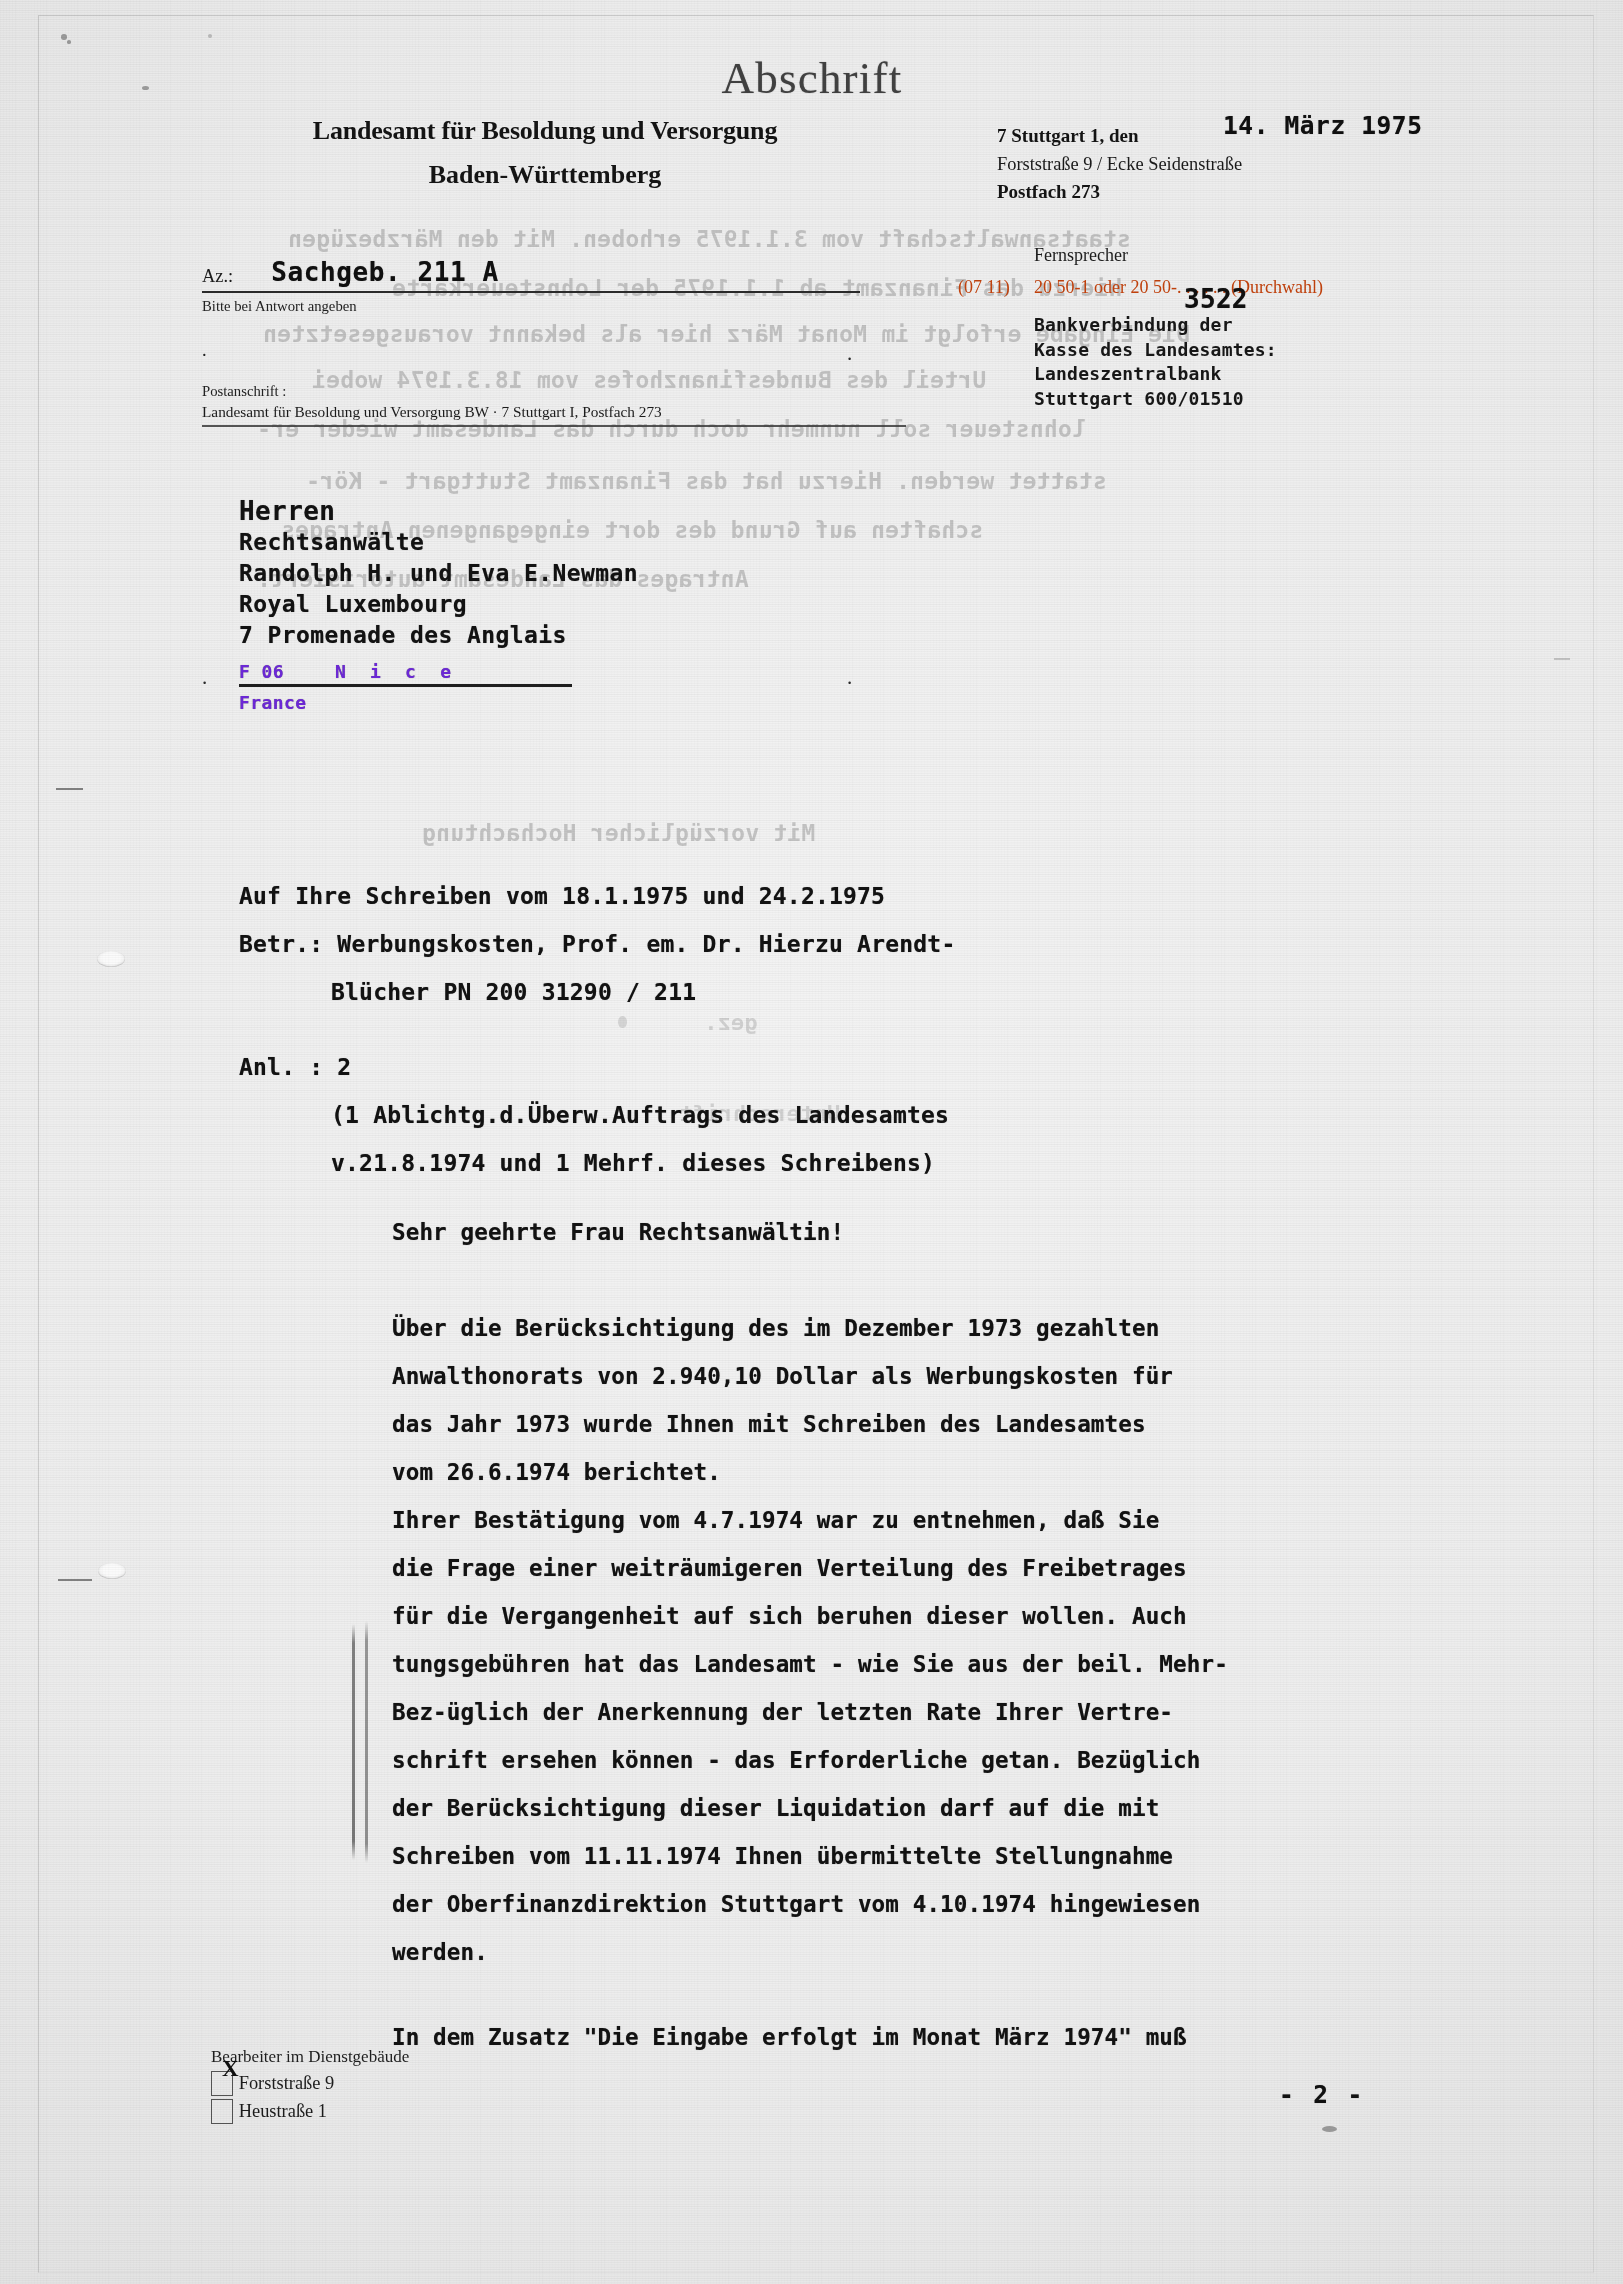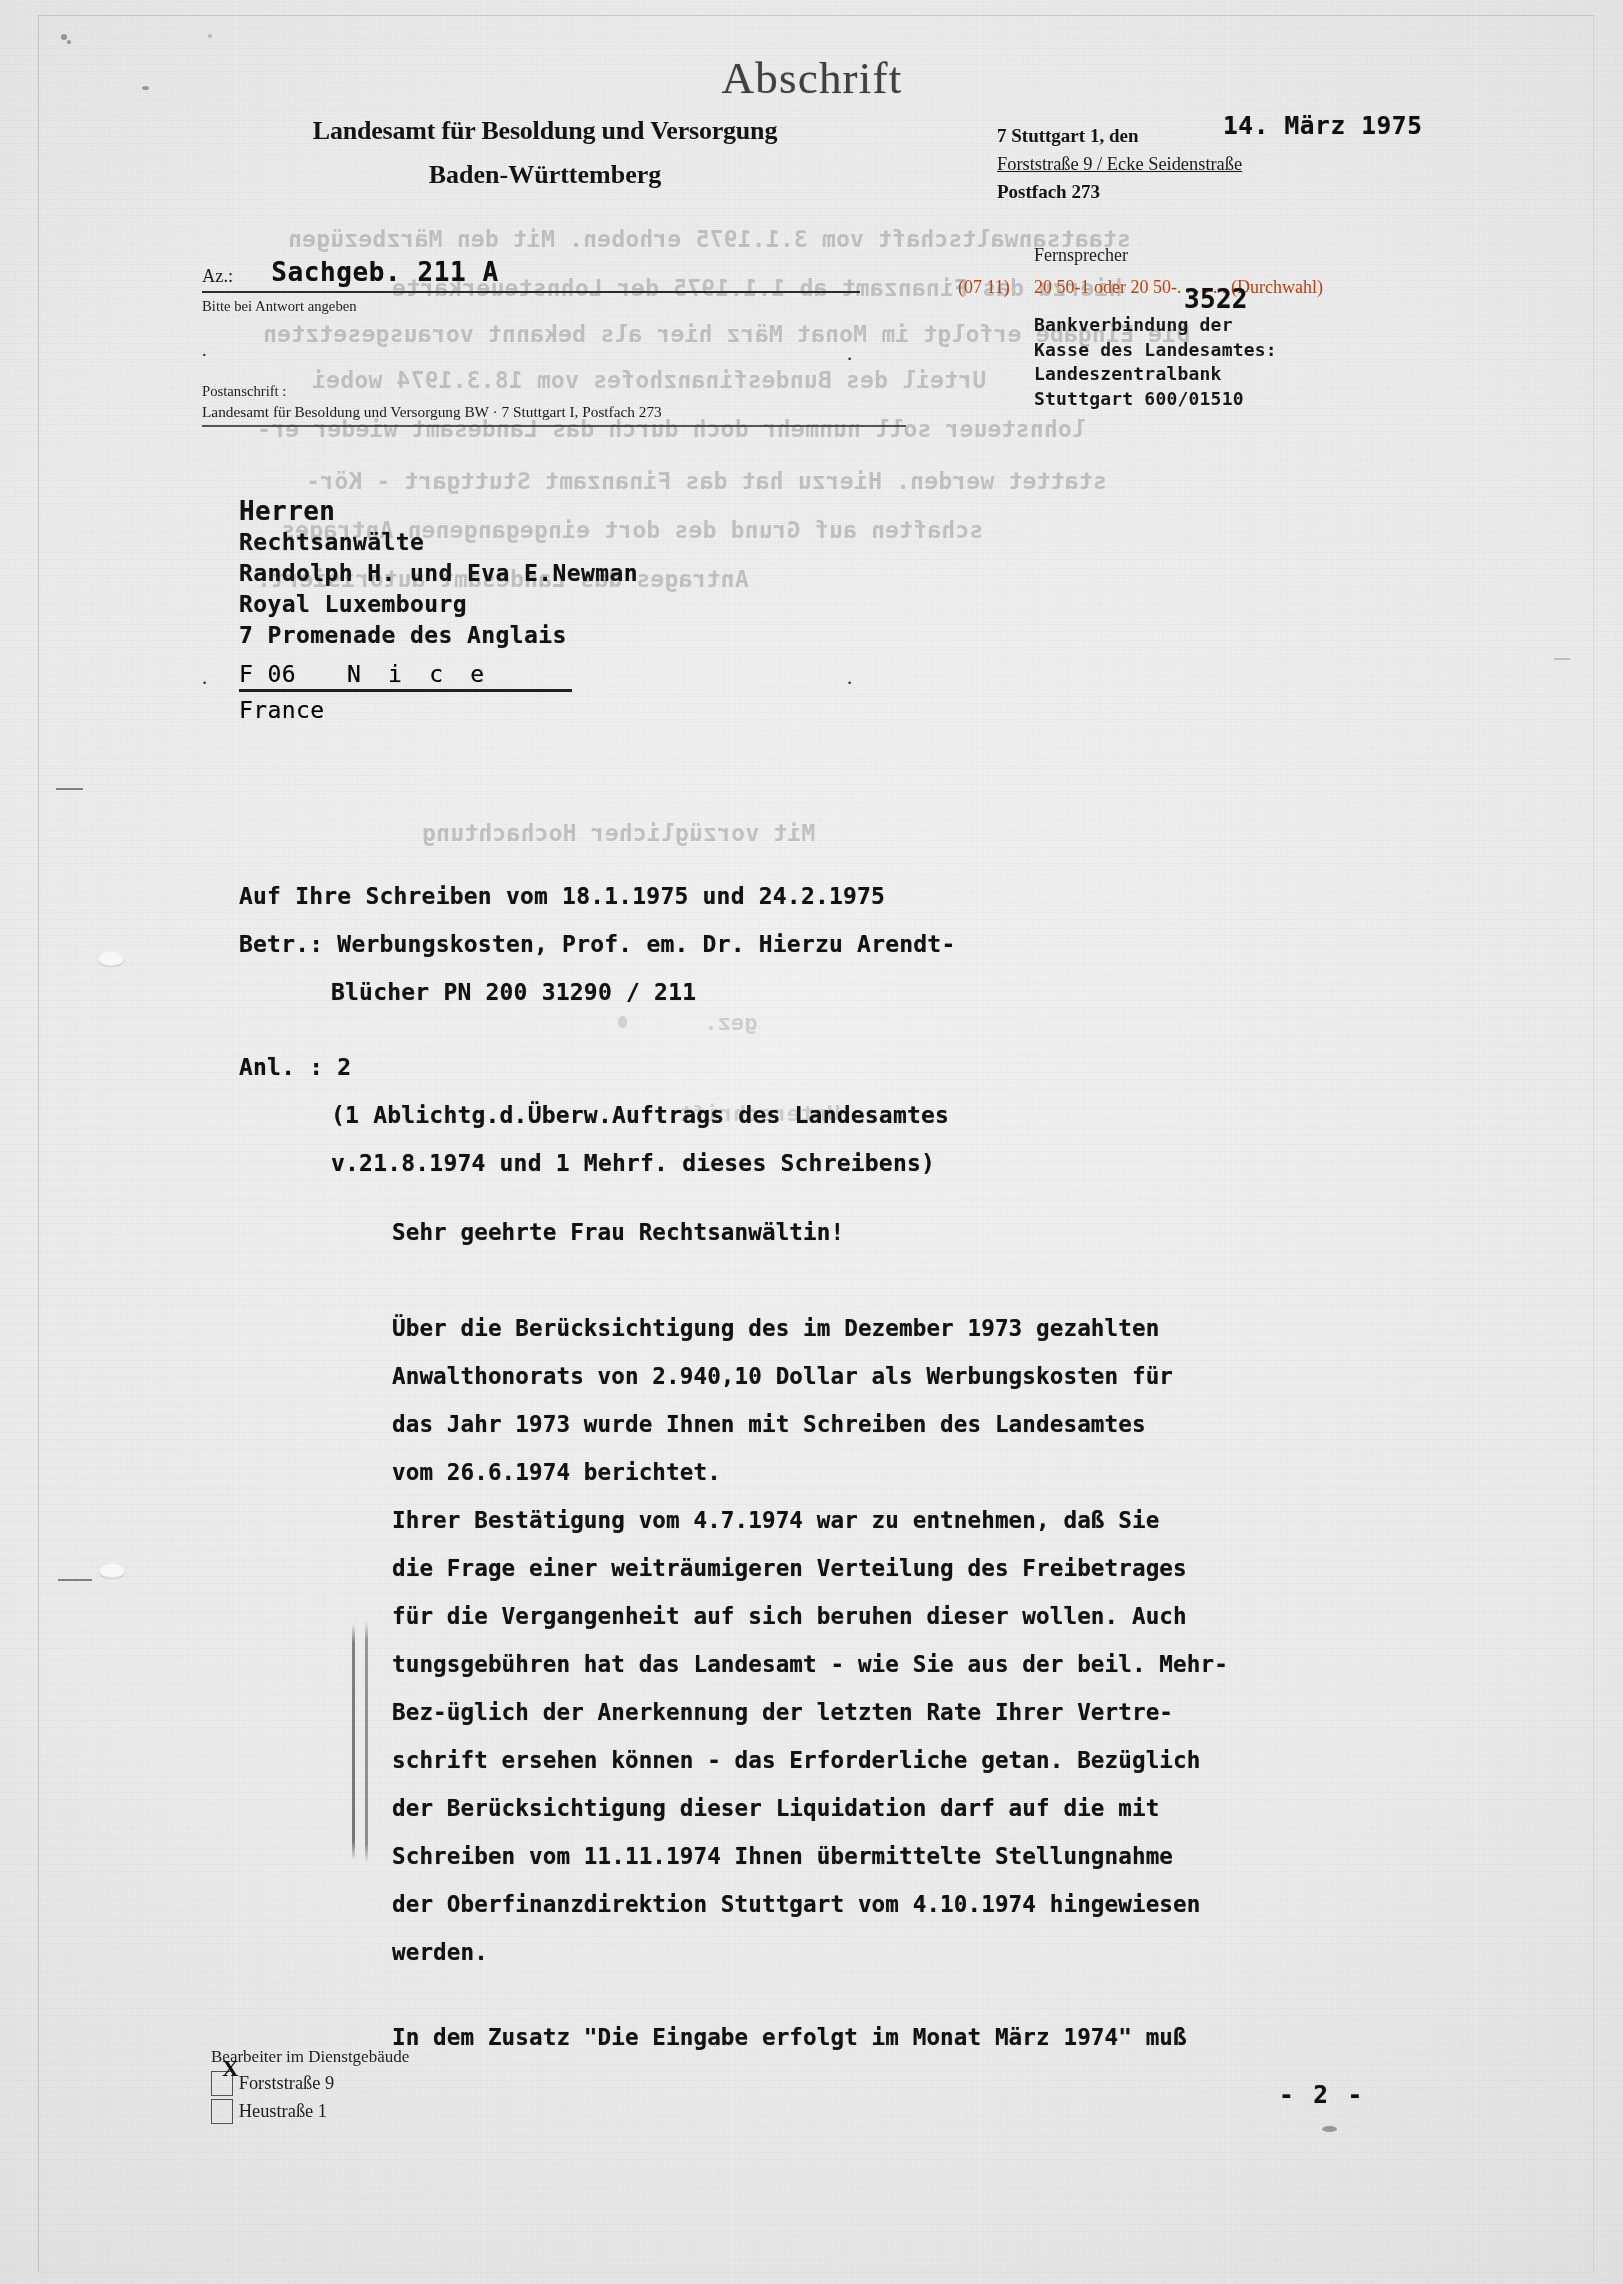--- a/index.html
+++ b/index.html
@@ -73,21 +73,21 @@
 
   
   #rh{left:997px;top:125px;width:581px;}
   #rh .l1{font-family:"Liberation Serif",serif;font-size:19px;font-weight:bold;color:#141414;}
   #rh .date{
     position:absolute;left:226px;top:-14px;
     font-family:"DejaVu Sans Mono","Liberation Mono",monospace;
     font-weight:bold;font-size:24.5px;color:#101010;letter-spacing:0.6px;
     text-shadow:0 0 0.7px rgba(0,0,0,.5);
   }
-  #rh .l2{font-family:"Liberation Serif",serif;font-size:18.4px;margin-top:7.3px;color:#1a1a1a;text-decoration:underline;}
+  #rh .l2{font-family:"Liberation Serif",serif;font-size:18.4px;margin-top:7.3px;color:#1a1a1a;}
   #rh .l3{font-family:"Liberation Serif",serif;font-size:19px;font-weight:bold;margin-top:6.1px;color:#141414;}
 
   #phone{left:1034px;top:245px;width:538px;}
   #phone .fs{font-family:"Liberation Serif",serif;font-size:18px;color:#1d1d1d;}
   #phone .num{
     position:absolute;left:150px;top:-7.3px;
     font-family:"DejaVu Sans Mono","Liberation Mono",monospace;
     font-weight:bold;font-size:26px;color:#101010;letter-spacing:0.3px;
     text-shadow:0 0 0.7px rgba(0,0,0,.5);
     margin-top:46px;
@@ -128,21 +128,21 @@
     left:239px;top:496px;
     font-family:"DejaVu Sans Mono","Liberation Mono",monospace;
     font-weight:bold;font-size:23px;line-height:31px;color:#121212;
     letter-spacing:0.4px;
     text-shadow:0 0 0.7px rgba(0,0,0,.5);
   }
   #recipient .herren{font-size:26px;}
   #city{
     position:absolute;left:239px;top:661px;
     font-family:"DejaVu Sans Mono","Liberation Mono",monospace;
-    font-weight:normal;font-size:23px;color:#000000;letter-spacing:0.4px;
+    font-weight:bold;font-size:18px;color:#6d28d9;letter-spacing:0.4px;
     text-shadow:0 0 0.7px rgba(0,0,0,.5);
   }
   #city .spaced{letter-spacing:6.7px;margin-left:51px;}
   #city .rule{height:3.1px;background:#1f1f1f;width:333px;margin-top:2.4px;}
   #city .france{margin-top:4.3px;}
   .sidedot{position:absolute;font-size:21px;color:#2a2a2a;line-height:1;}
 
   
   #refs{
     left:239px;top:872px;

